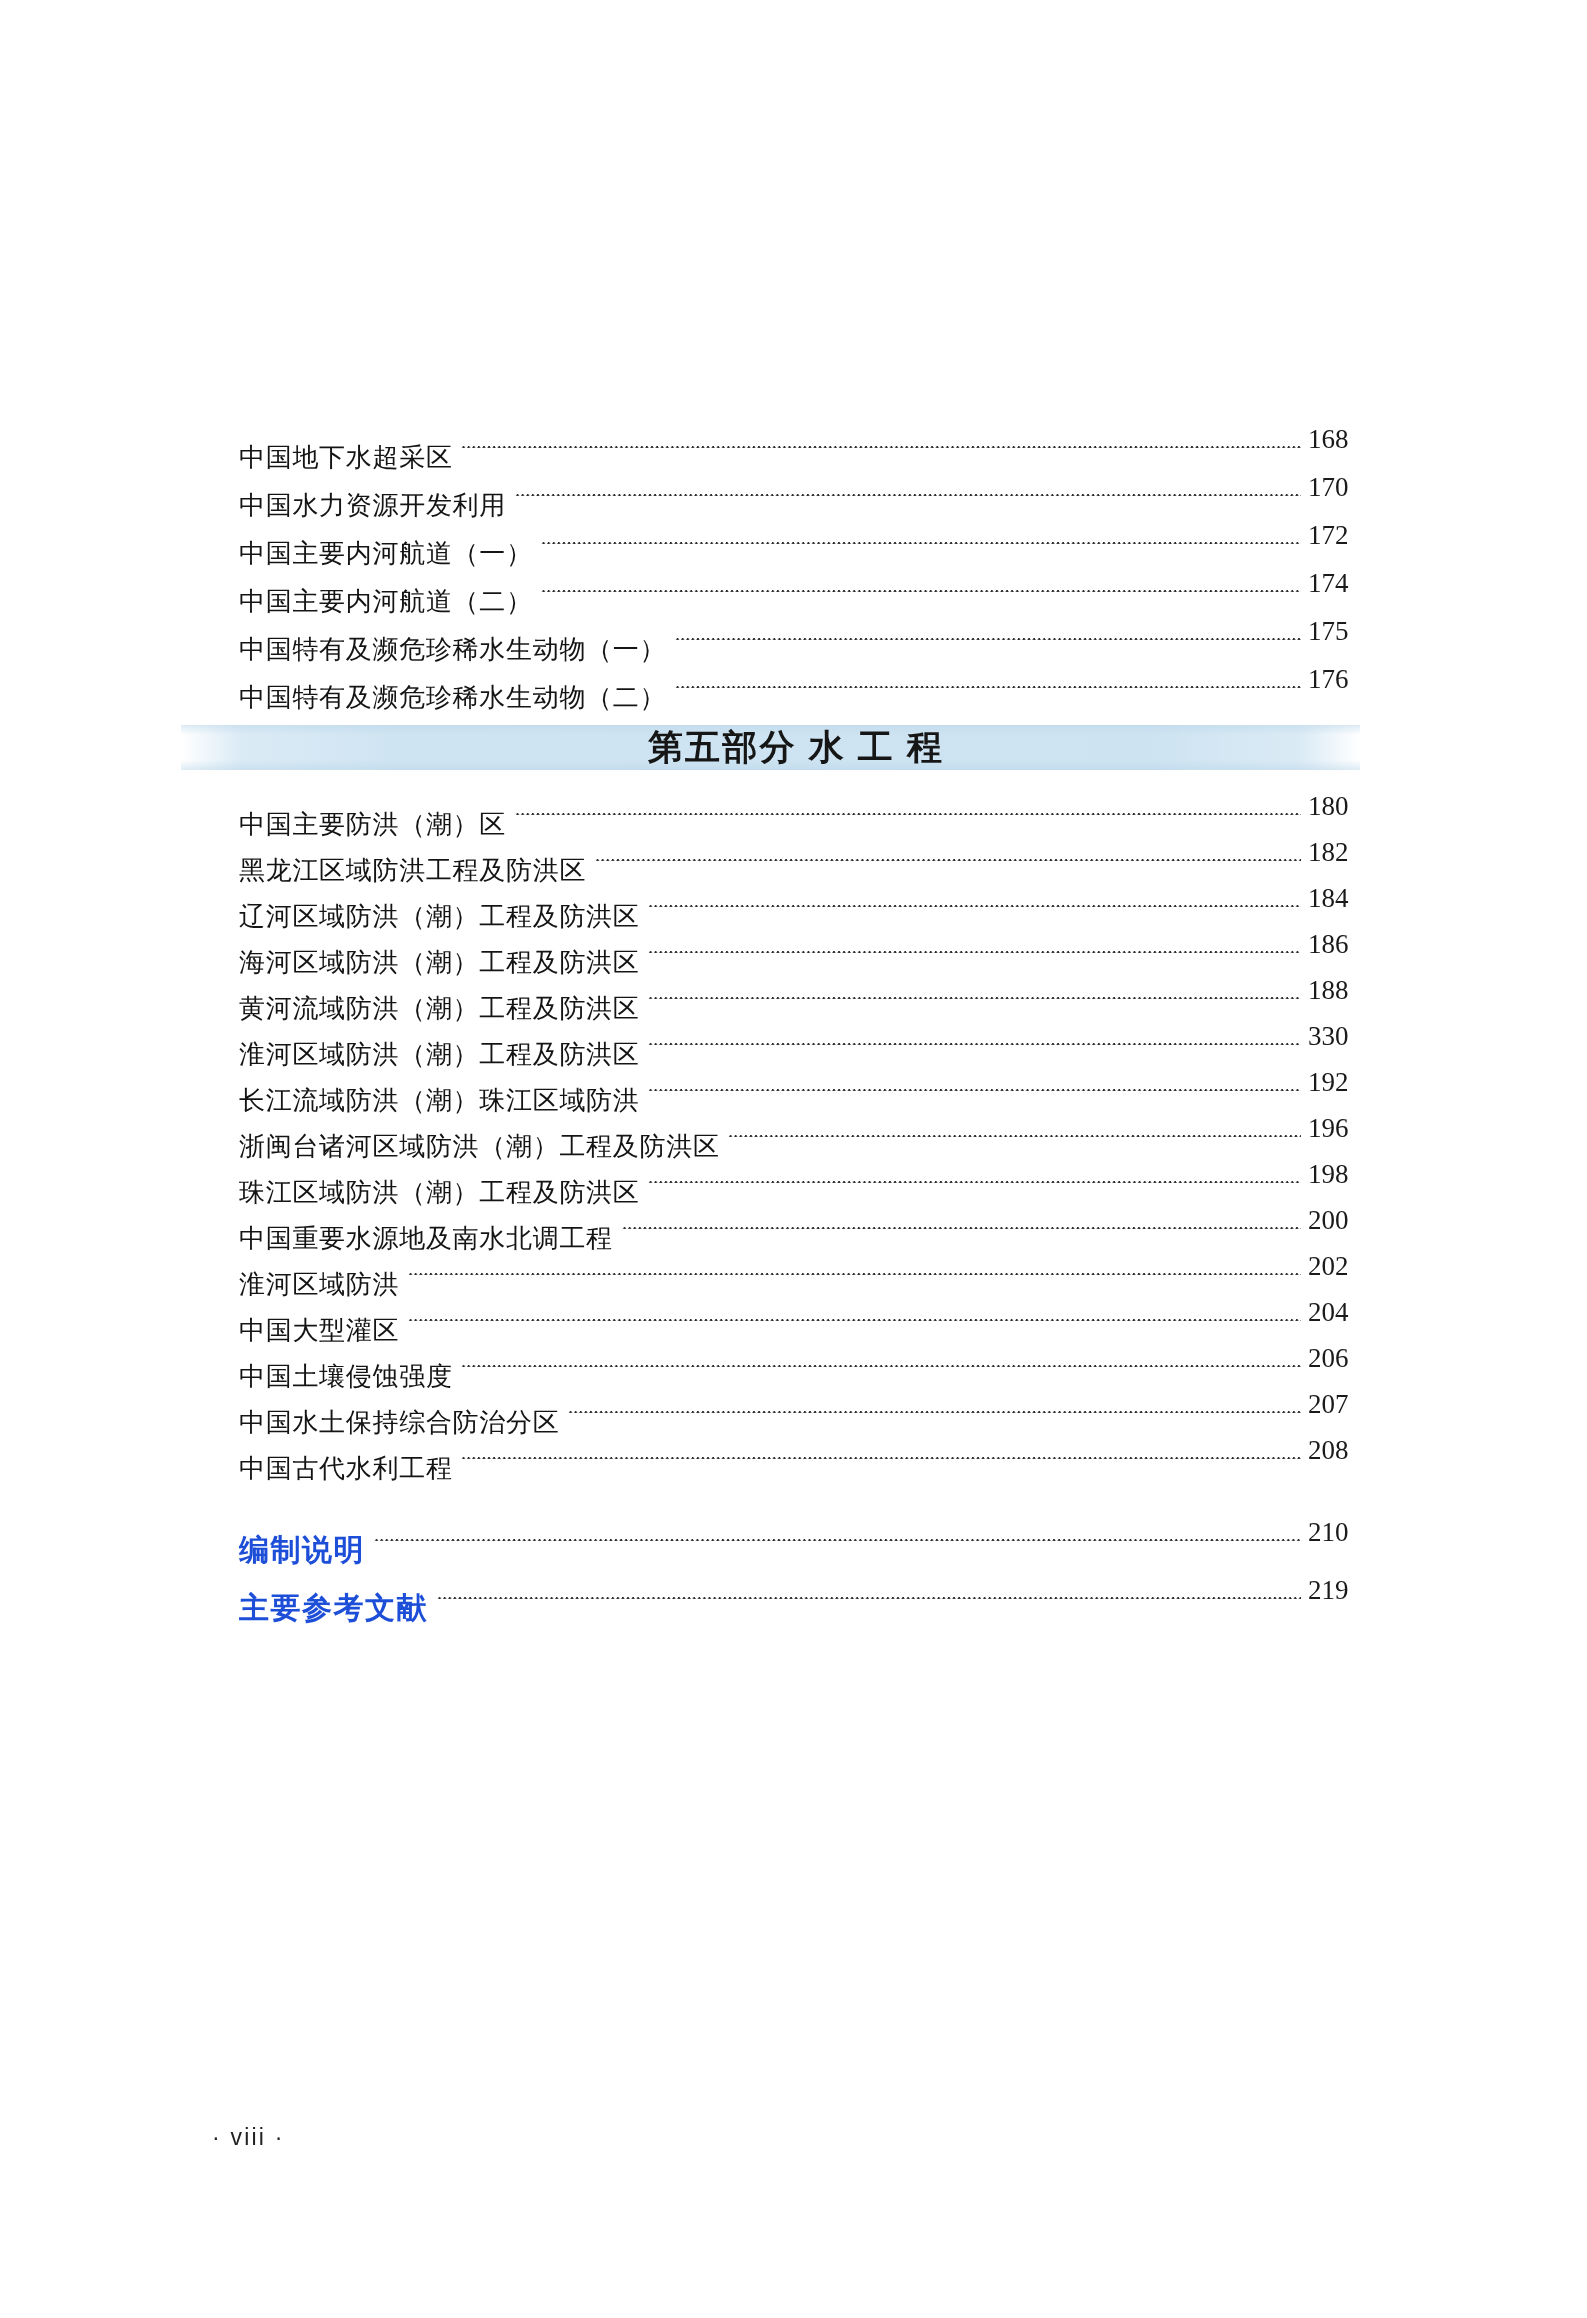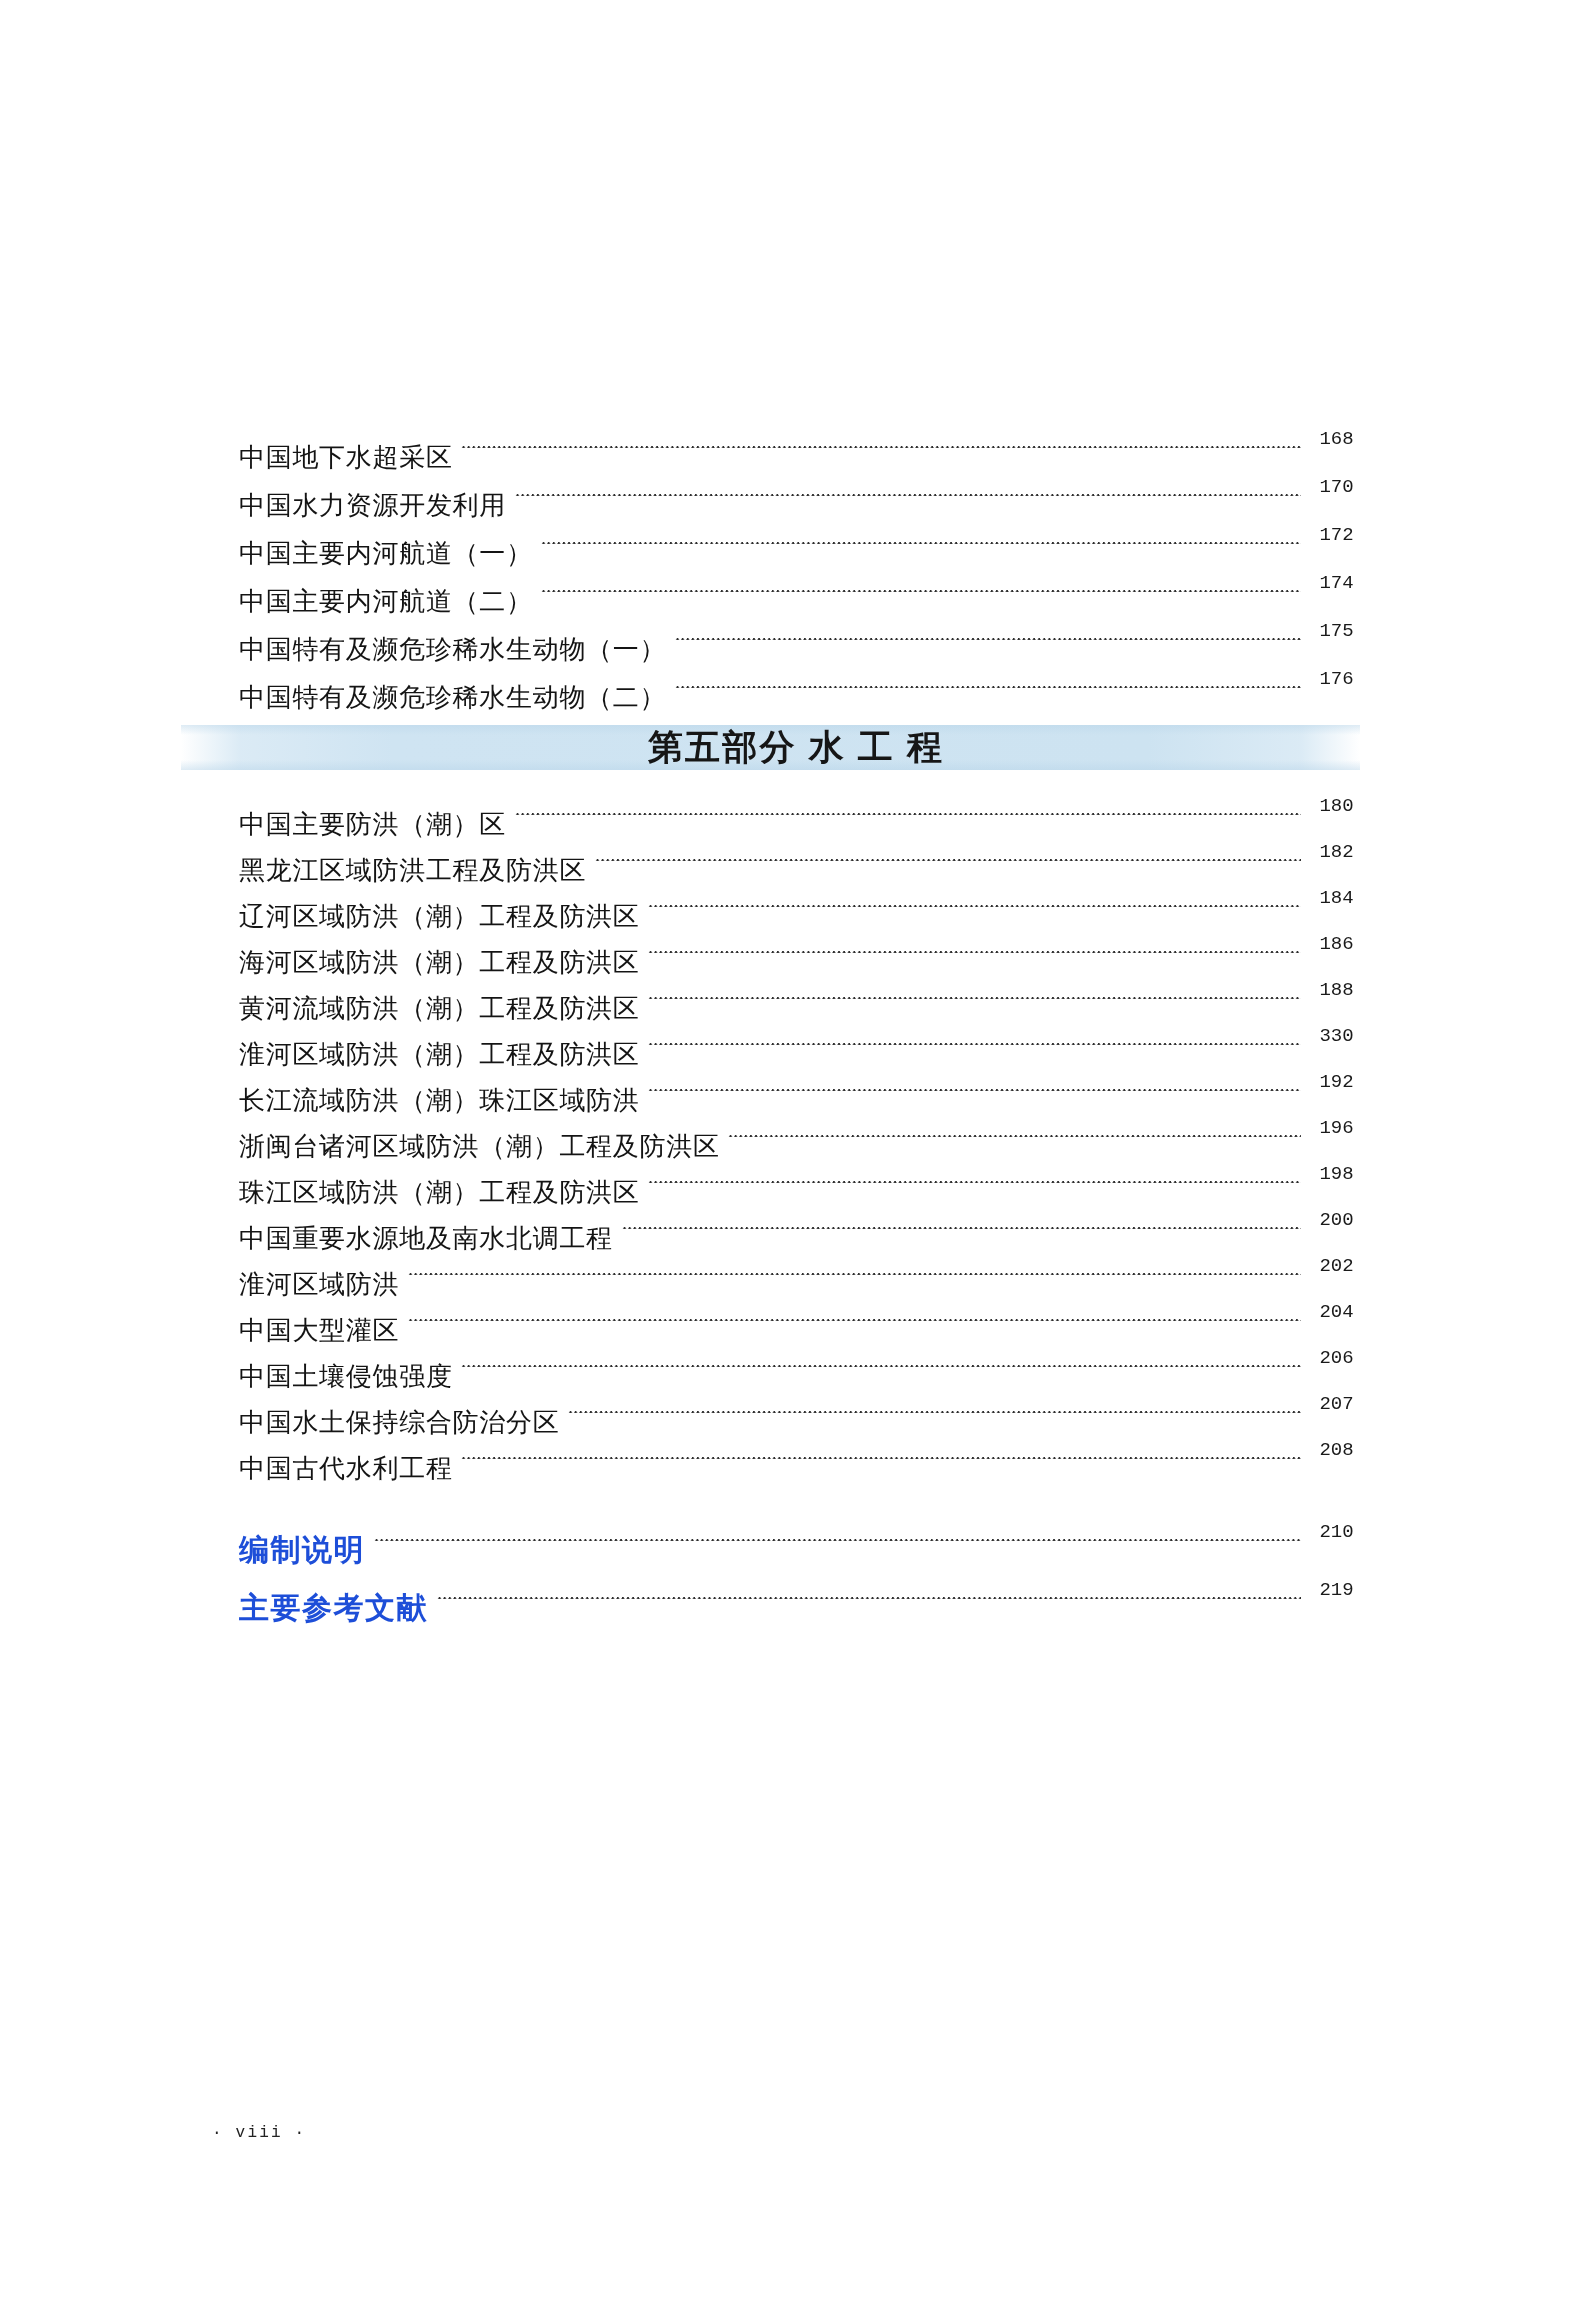--- a/index.html
+++ b/index.html
@@ -52,24 +52,24 @@
     height: 2.9px;
     margin: 0 7.3px 0 8.7px;
     align-self: center;
     transform: translateY(8px);
     background-image: radial-gradient(circle, #2f2f2f 1.2px, rgba(0,0,0,0) 1.4px);
     background-size: 5.1px 2.9px;
     background-repeat: repeat-x;
     background-position: 0 50%;
   }
   .p {
-    font-family: Liberation Mono, monospace;
-    font-size: 19px;
+    font-family: Liberation Serif, serif;
+    font-size: 27px;
     min-width: 57px;
-    text-align: center;
+    text-align: left;
     color: #1a1a1a;
   }
 
   .section-band {
     position: absolute;
     left: 181px;
     top: 725px;
     width: 1179px;
     height: 45px;
     display: flex;
@@ -85,22 +85,22 @@
     font-size: 35px;
     letter-spacing: 2.2px;
     color: #161616;
     padding-left: 51px;
   }
 
   .footer {
     position: absolute;
     left: 212px;
     top: 2124px;
-    font-family: Liberation Mono, monospace;
-    font-size: 16px;
+    font-family: Liberation Sans, sans-serif;
+    font-size: 23px;
     letter-spacing: 2.2px;
     color: #222222;
   }
 </style>
 </head>
 <body>
 
 <div class="page">
 
   <div class="toc-block toc-top">

